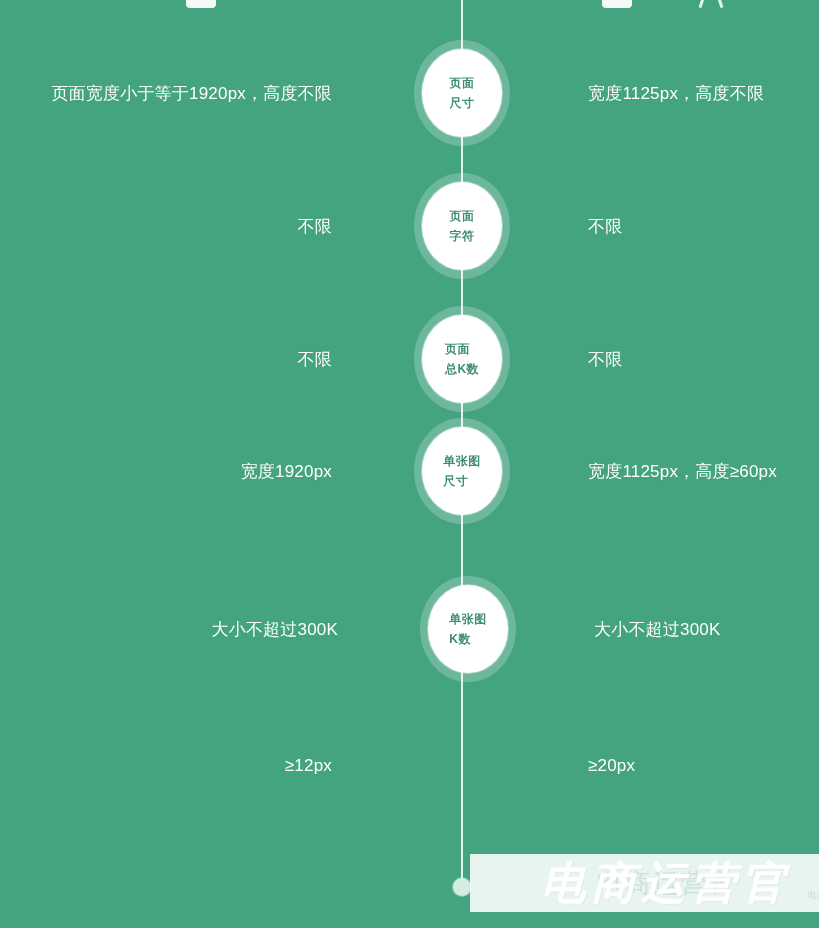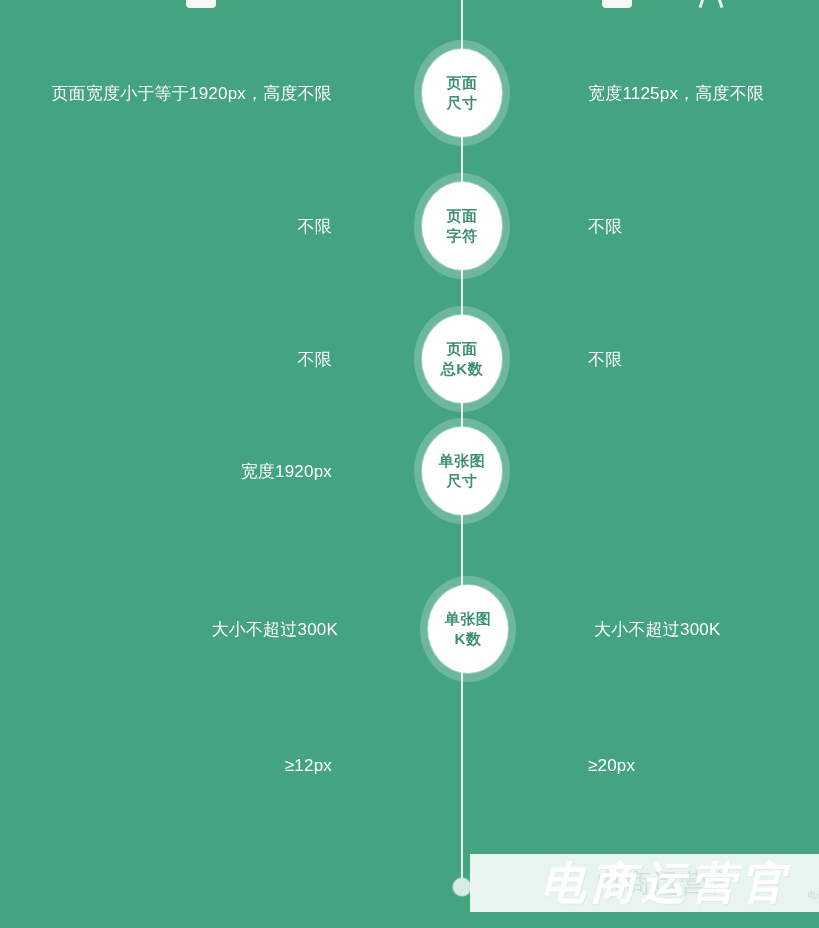--- a/index.html
+++ b/index.html
@@ -140,23 +140,23 @@
     height: 88px;
     border-radius: 50%;
     background: #ffffff;
     display: flex;
     align-items: center;
     justify-content: center;
     box-shadow: 0 0 0 1px rgba(255,255,255,0.35);
   }
   .node-label {
     color: #3e8f72;
-    font-size: 15px;
+    font-size: 12px;
     line-height: 20px;
-    text-align: center;
+    text-align: left;
     font-weight: 600;
     white-space: pre-line;
     letter-spacing: .5px;
   }
 
   
   .watermark {
     position: absolute;
     left: 470px;
     top: 854px;
@@ -260,20 +260,21 @@
 
   <div class="row" style="top:416px;">
     <div class="side-text left">宽度1920px</div>
     <div class="node">
       <div class="node-ring"></div>
       <div class="node-disc">
         <div class="node-label">单张图
 尺寸</div>
       </div>
     </div>
+    <div class="side-text right">宽度1125px，高度≥60px</div>
   </div>
 
   <div class="row" style="top:574px;margin-left:6px;">
     <div class="side-text left">大小不超过300K</div>
     <div class="node">
       <div class="node-ring"></div>
       <div class="node-disc">
         <div class="node-label">单张图
 K数</div>
       </div>

